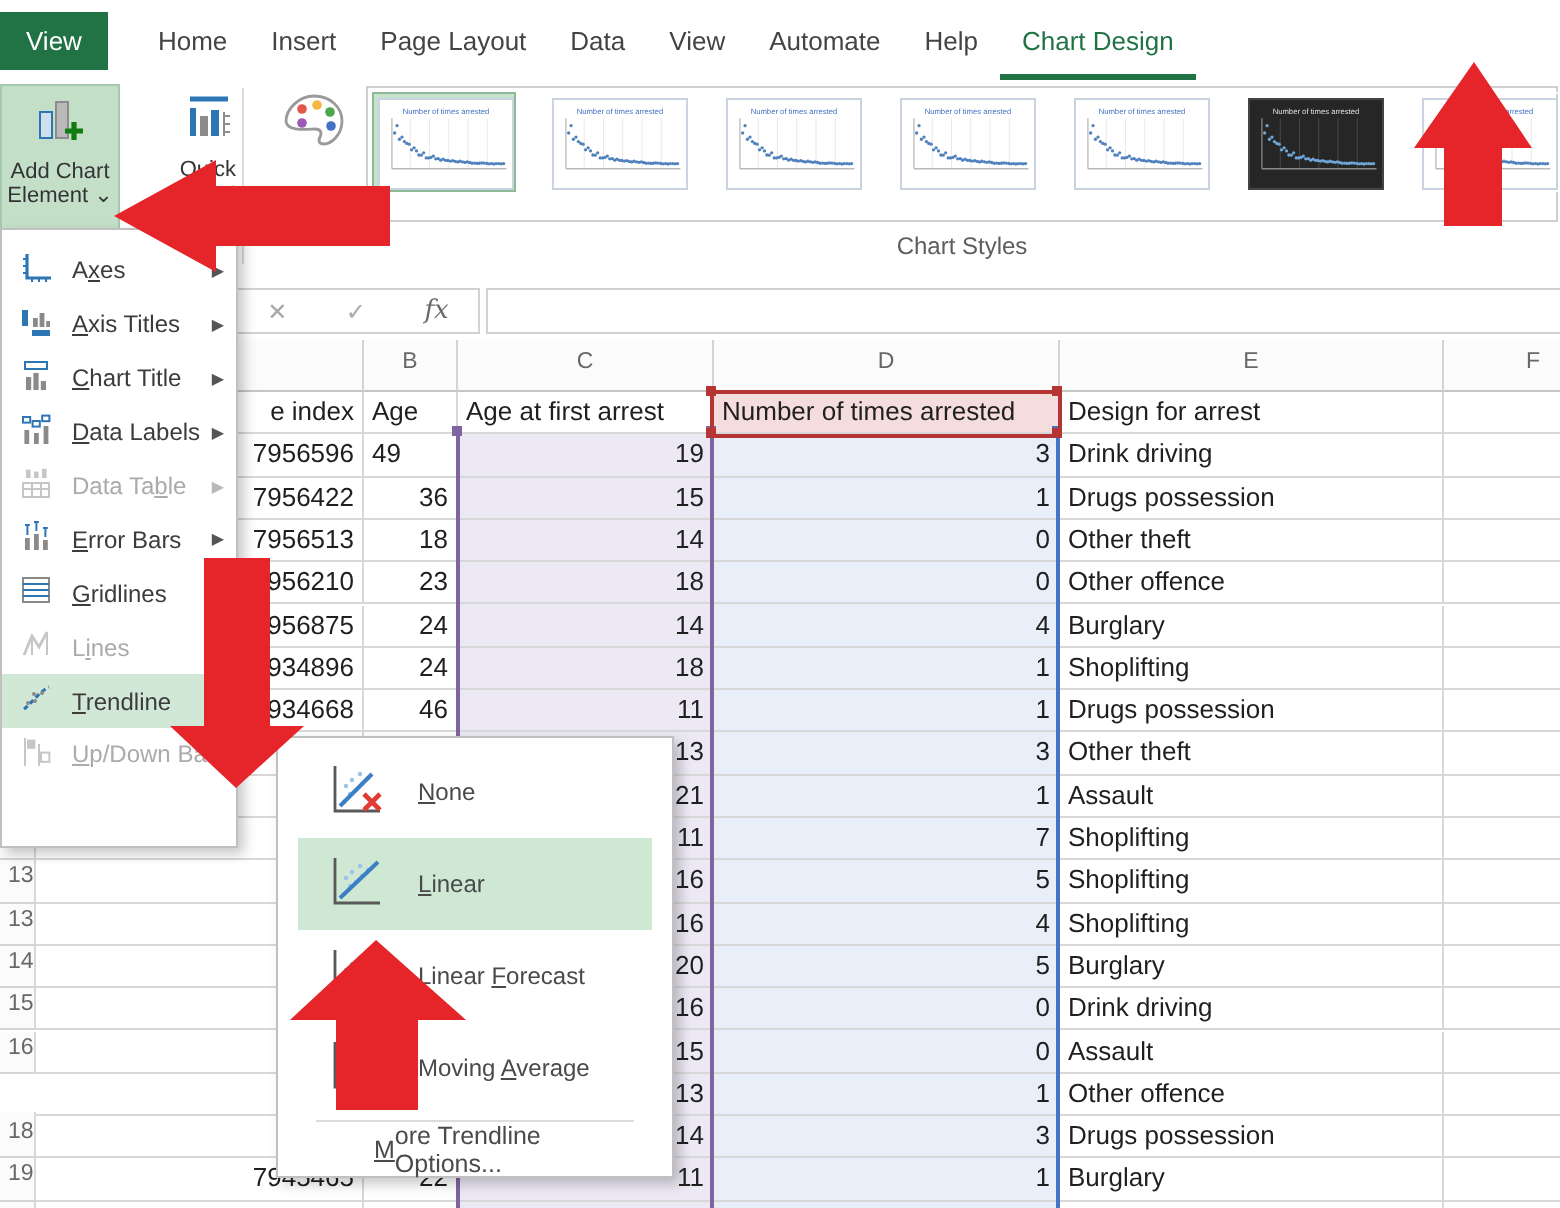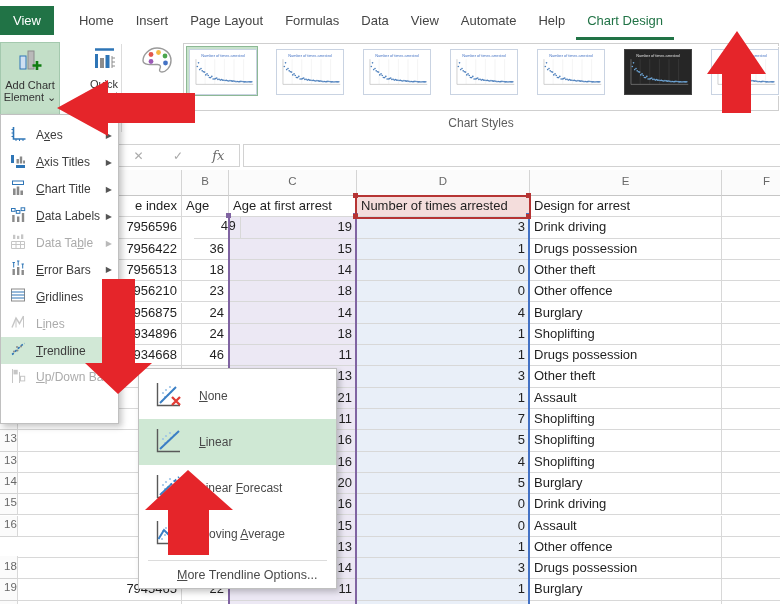--- a/index.html
+++ b/index.html
@@ -38,40 +38,39 @@
   .ov{position:absolute;}
   
   .menu{position:absolute;left:0;top:114px;width:119px;height:310px;background:#fff;border:1px solid #c0c0c0;box-shadow:3px 3px 6px rgba(0,0,0,.22);z-index:10;box-sizing:border-box;padding:7px 0;}
   .mi{height:26.9px;display:flex;align-items:center;font-size:12px;color:#3c3c3c;padding:0 5px 0 9px;}
   .mi .lbl{flex:1;margin-left:10px;white-space:nowrap;}
   .mi .arr{font-size:8px;color:#555;margin-right:1px;}
   .mi.dis{color:#ababab;}
   .mi.dis .arr{color:#b9b9b9;}
   .mi.hl{background:#d1e8d6;}
   .accel{text-decoration:underline;}
-  .submenu{position:absolute;left:138px;top:368px;width:199px;height:221px;background:#fff;border:1px solid #c0c0c0;box-shadow:3px 3px 6px rgba(0,0,0,.22);z-index:11;box-sizing:border-box;padding:4px 0;}
+  .submenu{position:absolute;left:138px;top:368px;width:199px;height:221px;background:#fff;border:1px solid #c0c0c0;box-shadow:3px 3px 6px rgba(0,0,0,.22);z-index:11;box-sizing:border-box;padding:4px 10px;}
   .smi{height:46px;display:flex;align-items:center;font-size:12px;color:#4a4a4a;padding:0 8px 0 14px;}
   .smi .lbl{margin-left:16px;}
   .smi.hl{background:#cfe8d4;}
   .sm-sep{height:1px;background:#dcdcdc;margin:3px 9px;}
   .sm-footer{height:22px;display:flex;align-items:center;font-size:12.5px;color:#4a4a4a;padding-left:38px;}
   
   .arrows{position:absolute;left:0;top:0;z-index:30;pointer-events:none;}
 </style>
 </head>
 <body>
 
 <div id="app">
 
   <div class="tabs" id="tabbar">
       <div class="tab file">View</div>
       <div class="tab">Home</div>
       <div class="tab">Insert</div>
       <div class="tab">Page Layout</div>
-      <div class="tab">Formulas</div>
       <div class="tab">Data</div>
       <div class="tab">View</div>
       <div class="tab">Automate</div>
       <div class="tab">Help</div>
       <div class="tab active">Chart Design</div>
     </div>
 
   <div class="ribbon">
     <div class="big-btn" id="btn-ace">
       <span class="ic">
@@ -543,21 +542,21 @@
       <div class="cell hdr" style="left: 722px; top: 0px; width: 90px; height: 26px;">F</div>
       <div class="cell rnum" style="left: 0px; top: 26px; width: 18px; height: 21.3px;"></div>
       <div class="cell" style="left: 18px; top: 26px; width: 164px; height: 21.3px; text-align: right;">e index</div>
       <div class="cell" style="left: 182px; top: 26px; width: 47px; height: 21.3px; text-align: left;">Age</div>
       <div class="cell" style="left: 229px; top: 26px; width: 128px; height: 21.3px; text-align: left;">Age at first arrest</div>
       <div class="cell" style="left: 357px; top: 26px; width: 173px; height: 21.3px; text-align: left;">Number of times arrested</div>
       <div class="cell" style="left: 530px; top: 26px; width: 192px; height: 21.3px; text-align: left;">Design for arrest</div>
       <div class="cell" style="left: 722px; top: 26px; width: 90px; height: 21.3px; text-align: left;"></div>
       <div class="cell rnum" style="left: 0px; top: 47.3px; width: 18px; height: 21.3px;"></div>
       <div class="cell" style="left: 18px; top: 47.3px; width: 164px; height: 21.3px; text-align: right;">7956596</div>
-      <div class="cell" style="left: 194px; top: 47.3px; width: 47px; height: 21.3px; text-align: right; font-family: Liberation Mono, monospace;">49</div>
+      <div class="cell" style="left: 182px; top: 47.3px; width: 47px; height: 21.3px; ">49</div>
       <div class="cell" style="left: 229px; top: 47.3px; width: 128px; height: 21.3px; text-align: right;">19</div>
       <div class="cell" style="left: 357px; top: 47.3px; width: 173px; height: 21.3px; text-align: right;">3</div>
       <div class="cell" style="left: 530px; top: 47.3px; width: 192px; height: 21.3px; text-align: left;">Drink driving</div>
       <div class="cell" style="left: 722px; top: 47.3px; width: 90px; height: 21.3px; text-align: left;"></div>
       <div class="cell rnum" style="left: 0px; top: 68.6px; width: 18px; height: 21.3px;"></div>
       <div class="cell" style="left: 18px; top: 68.6px; width: 164px; height: 21.3px; text-align: right;">7956422</div>
       <div class="cell" style="left: 182px; top: 68.6px; width: 47px; height: 21.3px; text-align: right;">36</div>
       <div class="cell" style="left: 229px; top: 68.6px; width: 128px; height: 21.3px; text-align: right;">15</div>
       <div class="cell" style="left: 357px; top: 68.6px; width: 173px; height: 21.3px; text-align: right;">1</div>
       <div class="cell" style="left: 530px; top: 68.6px; width: 192px; height: 21.3px; text-align: left;">Drugs possession</div>

